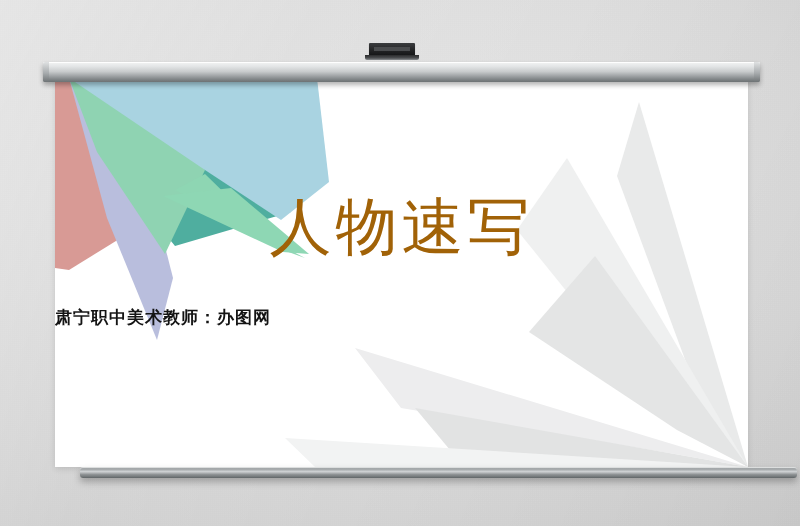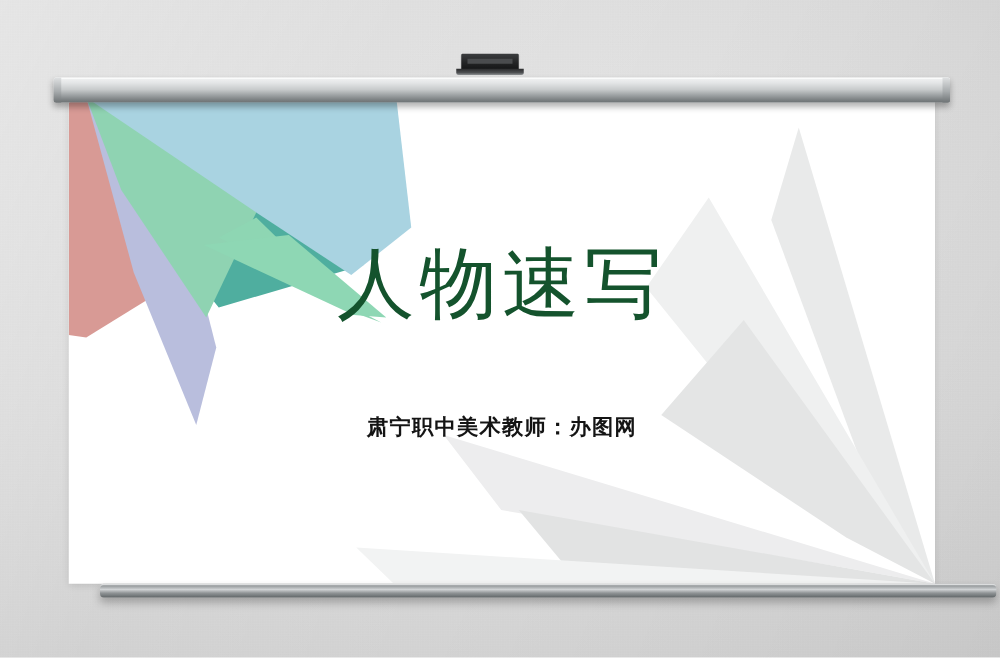--- a/index.html
+++ b/index.html
@@ -152,36 +152,34 @@
   #slide-title {
     position: absolute;
     left: 0;
     top: 118px;
     width: 693px;
     text-align: center;
     font-family: "DejaVu Serif", "Liberation Serif", serif;
     font-size: 62px;
     line-height: 1;
     letter-spacing: 4px;
-    color: #14532d;
+    color: #a16207;
     white-space: nowrap;
   }
   #slide-subtitle {
     position: absolute;
     left: 0;
     top: 228px;
     width: 693px;
-    text-align: center;
     font-family: "DejaVu Sans", "Liberation Sans", sans-serif;
     font-size: 17px;
     font-weight: bold;
     letter-spacing: 1px;
     color: #141414;
     white-space: nowrap;
-    margin-top: 24px;
   }
 </style>
 </head>
 <body>
 
 <div id="scene">
 
   <div id="wall-sheen"></div>
   <div id="wall-grain"></div>
 

